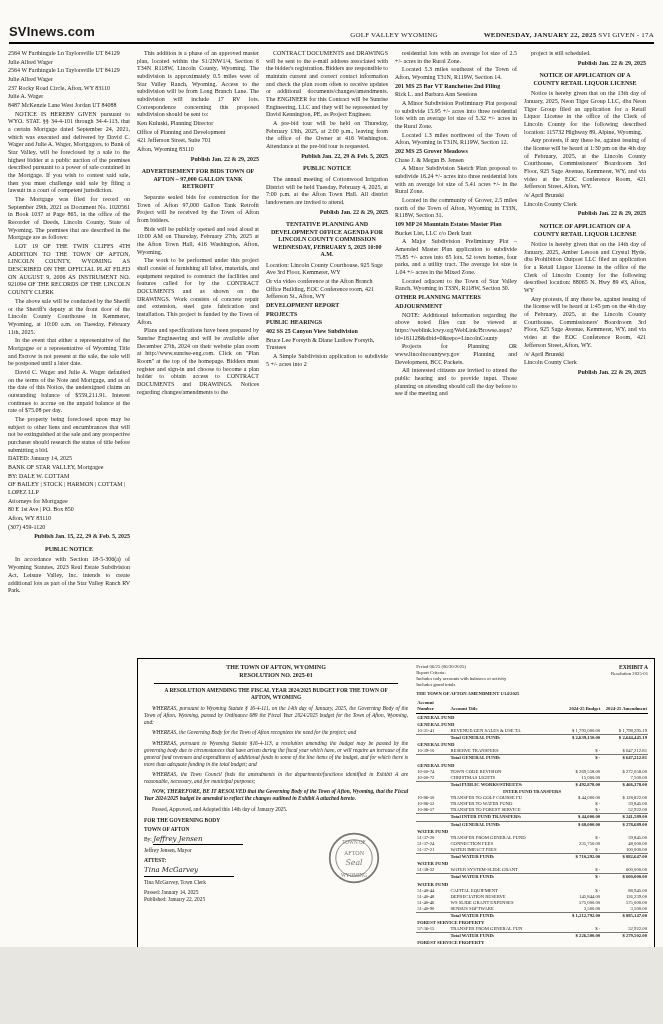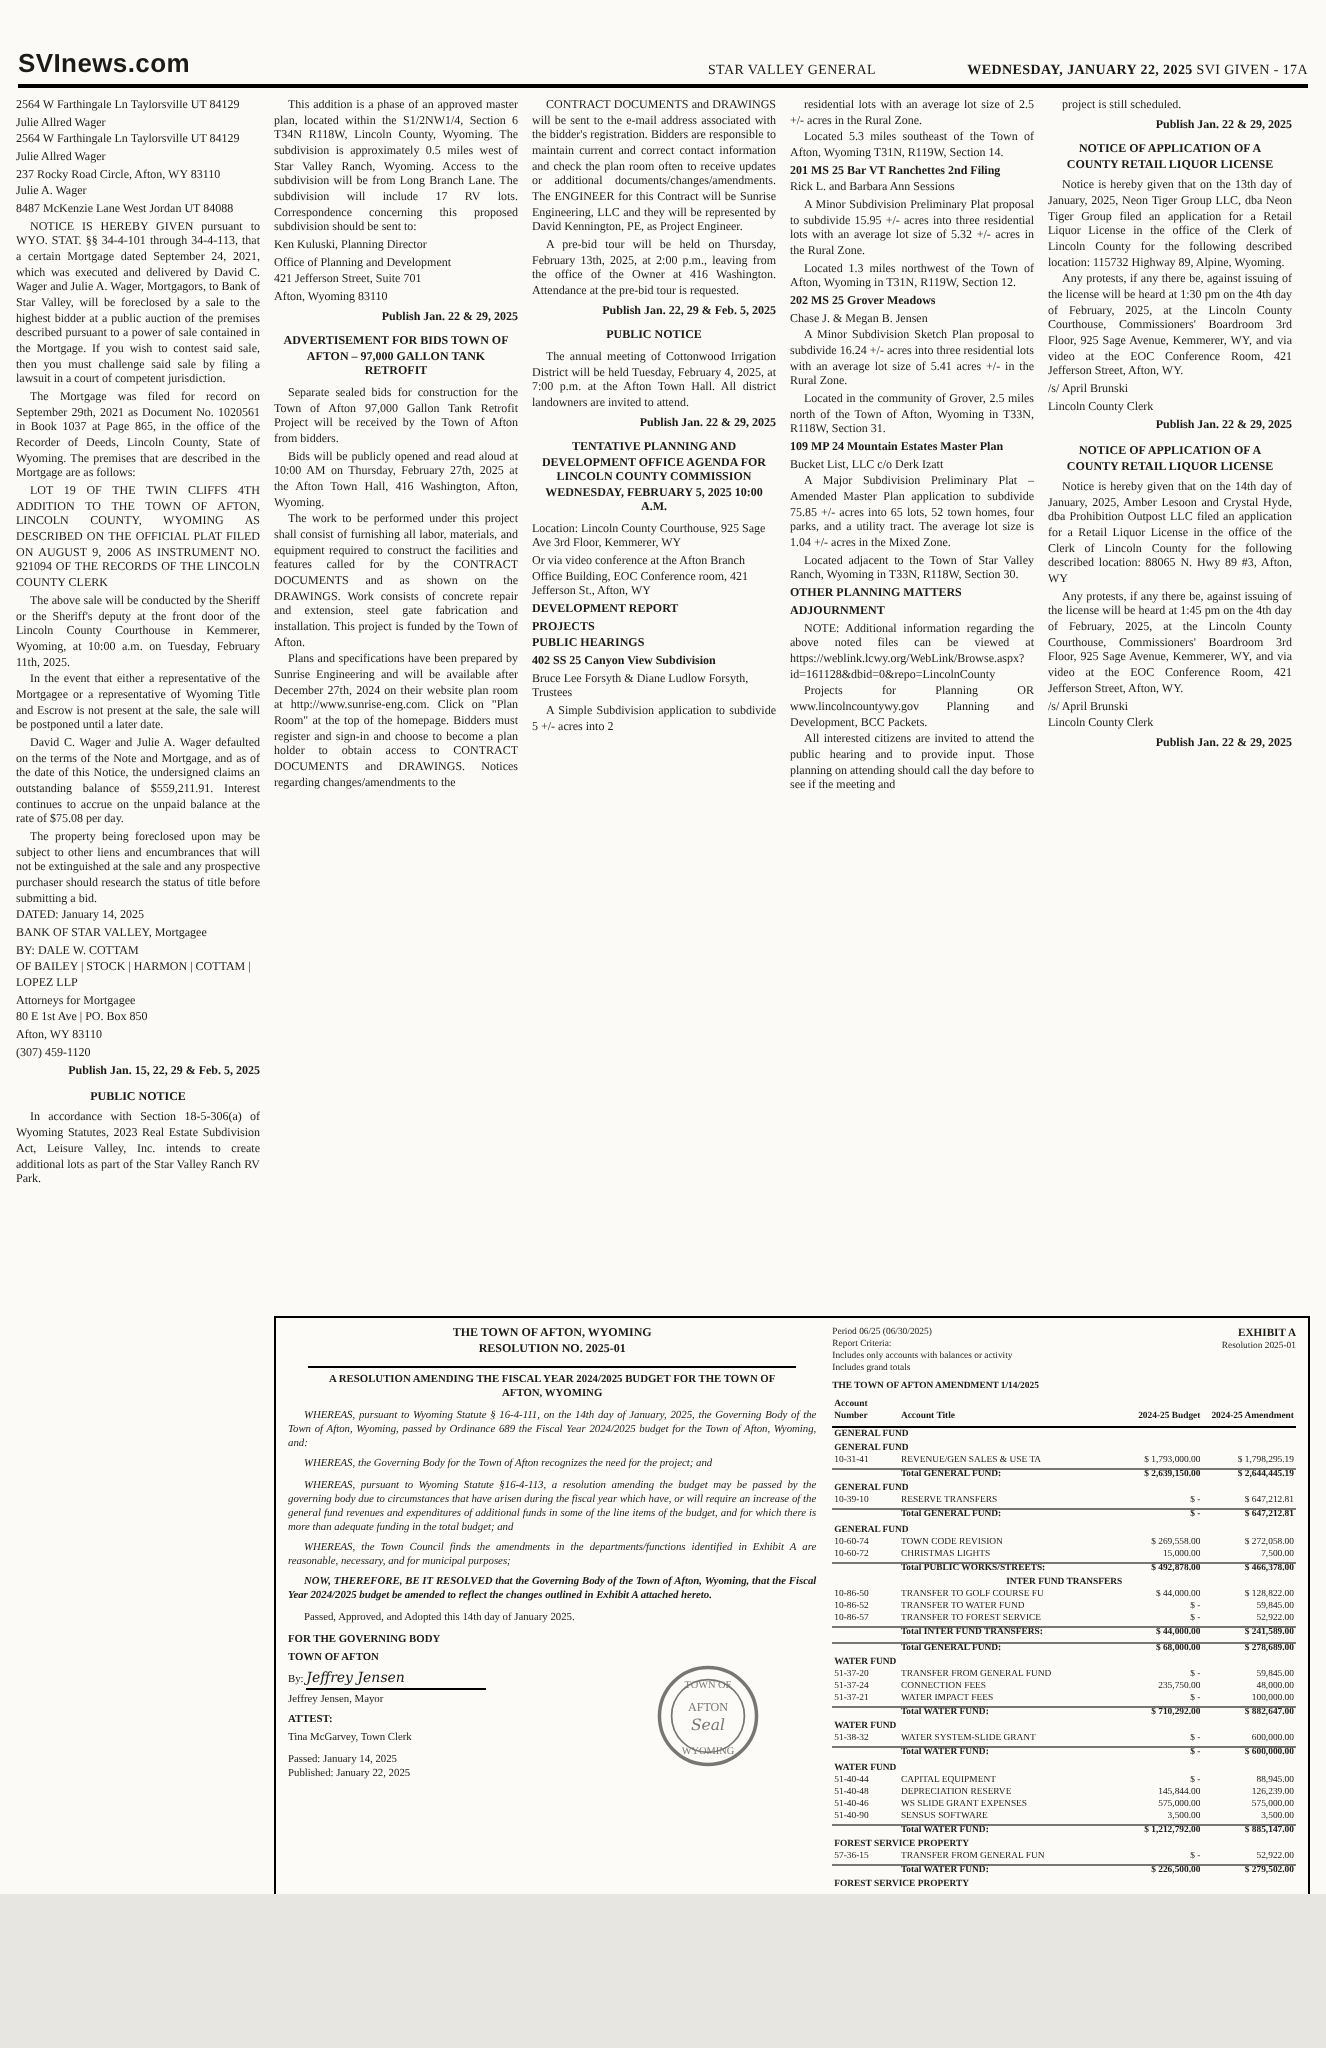--- a/index.html
+++ b/index.html
@@ -56,21 +56,21 @@
   tr.tot td{font-weight:bold;border-top:0.5px solid #777;}
   .exh-publish{font-weight:bold;font-size:6.4px;text-align:right;margin-top:auto;padding-top:2px;}
 </style>
 </head>
 <body>
 
 <div class="page">
 
   <div class="masthead">
     <div class="site">SVInews.com</div>
-    <div class="mast-right"><span>STAR VALLEY GENERAL </span><span class="d">WEDNESDAY, JANUARY 22, 2025</span><span> SVI GIVEN - 17A</span></div>
+    <div class="mast-right"><span>GOLF VALLEY WYOMING </span><span class="d">WEDNESDAY, JANUARY 22, 2025</span><span> SVI GIVEN - 17A</span></div>
   </div>
 
   <div class="cols">
     <div class="col col1">
         <div class="blk pl">2564 W Farthingale Ln Taylorsville UT 84129</div>
         <div class="blk pl">Julie Allred Wager</div>
         <div class="blk pl">2564 W Farthingale Ln Taylorsville UT 84129</div>
         <div class="blk pl">Julie Allred Wager</div>
         <div class="blk pl">237 Rocky Road Circle, Afton, WY 83110</div>
         <div class="blk pl">Julie A. Wager</div>
@@ -180,20 +180,23 @@
           <div class="rb">FOR THE GOVERNING BODY</div>
         </div>
       <div class="sigs">
         <div class="sig-row bl" style="font-weight:bold">TOWN OF AFTON</div>
         <div class="sig-row">
           <span>By:</span>
           <span class="sig-line"><span class="sig-script">Jeffrey Jensen</span></span>
         </div>
         <div class="sig-title">Jeffrey Jensen, Mayor</div>
         <div class="sig-row" style="font-weight:bold;margin-top:3px">ATTEST:</div>
+        <div class="sig-row">
+          <span class="sig-line"><span class="sig-script">Tina McGarvey</span></span>
+        </div>
         <div class="sig-title">Tina McGarvey, Town Clerk</div>
         <div class="sig-title" style="margin-top:3px">Passed: January 14, 2025</div>
         <div class="sig-title">Published: January 22, 2025</div>
 
         <svg class="seal" viewBox="0 0 60 60">
           <circle cx="30" cy="30" r="28" fill="none" stroke="#555" stroke-width="2"></circle>
           <circle cx="30" cy="30" r="21" fill="none" stroke="#555" stroke-width="1"></circle>
           <text x="30" y="14" text-anchor="middle" font-size="6" fill="#555" font-family="Liberation Serif, serif">TOWN OF</text>
           <text x="30" y="52" text-anchor="middle" font-size="6" fill="#555" font-family="Liberation Serif, serif">WYOMING</text>
           <text x="30" y="27" text-anchor="middle" font-size="7" fill="#555" font-family="Liberation Serif, serif">AFTON</text>

